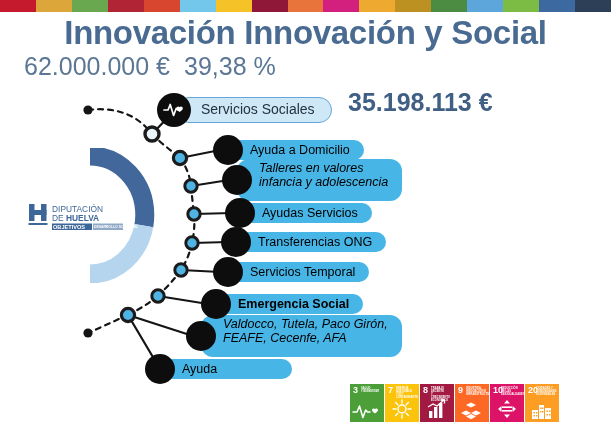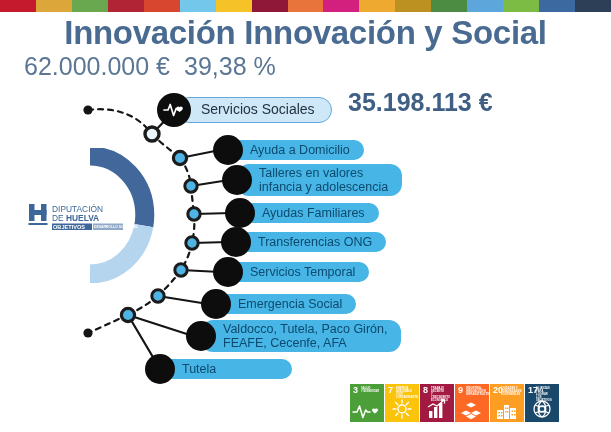--- a/index.html
+++ b/index.html
@@ -92,36 +92,36 @@
   }
   .node-dot.big { width: 34px; height: 34px; }
   .pill {
     position: relative;
     margin-left: -15px;
     z-index: 2;
     background: #47b5e6;
     border-radius: 14px;
     padding: 3px 14px 3px 22px;
     font-size: 12.5px;
-    color: #0c4a6e;
+    color: #000000;
     line-height: 1.12;
     white-space: pre-line;
     box-sizing: border-box;
     display: flex;
     align-items: center;
   }
   .pill.root {
     background: #cfe8f8;
     border: 1.3px solid #63a8d8;
     border-radius: 16px;
     font-size: 14px;
     padding: 4px 16px 4px 24px;
     color: #233240;
   }
-  .pill.two-line { border-radius: 12px; padding-top: 2px; padding-bottom: 2px; }
+  .pill.two-line { border-radius: 12px; padding-top: 2px; padding-bottom: 12px; font-style: italic; }
 
   
   #huelva-logo {
     position: absolute;
     left: 28px; top: 202px;
     width: 110px; height: 34px;
   }
 
   
   #sdg-icons {
@@ -264,47 +264,47 @@
 </div>
 
 <div class="branch" style="left:222px; top:180px;">
   <div class="node-dot" style="background: rgb(13, 13, 13);"></div>
   <div class="pill two-line" style="background: rgb(71, 181, 230);">Talleres en valores
 infancia y adolescencia</div>
 </div>
 
 <div class="branch" style="left:225px; top:213px;">
   <div class="node-dot" style="background: rgb(13, 13, 13);"></div>
-  <div class="pill" style="background: rgb(71, 181, 230);">Ayudas Familiares</div>
+  <div class="pill" style="background: rgb(71, 181, 230);">Ayudas Servicios</div>
 </div>
 
 <div class="branch" style="left:221px; top:242px;">
   <div class="node-dot" style="background: rgb(13, 13, 13);"></div>
   <div class="pill" style="background: rgb(71, 181, 230);">Transferencias ONG</div>
 </div>
 
 <div class="branch" style="left:213px; top:272px;">
   <div class="node-dot" style="background: rgb(13, 13, 13);"></div>
   <div class="pill" style="background: rgb(71, 181, 230);">Servicios Temporal</div>
 </div>
 
 <div class="branch" style="left:201px; top:304px;">
   <div class="node-dot" style="background: rgb(13, 13, 13);"></div>
-  <div class="pill" style="background: rgb(71, 181, 230);">Emergencia Social</div>
+  <div class="pill" style="background: rgb(71, 181, 230); font-weight: bold;">Emergencia Social</div>
 </div>
 
 <div class="branch" style="left:186px; top:336px;">
   <div class="node-dot" style="background: rgb(13, 13, 13);"></div>
   <div class="pill two-line" style="background: rgb(71, 181, 230);">Valdocco, Tutela, Paco Girón,
 FEAFE, Cecenfe, AFA</div>
 </div>
 
 <div class="branch" style="left:145px; top:369px;">
   <div class="node-dot" style="background: rgb(13, 13, 13);"></div>
-  <div class="pill" style="min-width: 132px; background: rgb(71, 181, 230);">Tutela</div>
+  <div class="pill" style="min-width: 132px; background: rgb(71, 181, 230);">Ayuda</div>
 </div>
 
 <div id="sdg-icons">
     <div class="sdg-tile" style="background: rgb(76, 159, 56);">
       <div class="sdg-num">3</div>
       <div class="sdg-cap" style="white-space: pre-line;">SALUD
 Y BIENESTAR</div>
       <svg class="sdg-glyph" viewBox="0 0 34 22">
         <path d="M3 14 h4 l2.5 -6 l3.4 11.5 l2.8 -7.5 l1.8 2 h2.5" fill="none" stroke="#fff" stroke-width="1.5" stroke-linecap="round" stroke-linejoin="round"></path>
         <path d="M25 11 c1 -1.2 3 -0.5 3 1 c0 1.5 -1.9 2.7 -3 3.5 c-1.1 -0.8 -3 -2 -3 -3.5 c0 -1.5 2 -2.2 3 -1 z" fill="#fff"></path>
@@ -344,20 +344,33 @@
     <div class="sdg-tile" style="background: rgb(253, 105, 37);">
       <div class="sdg-num">9</div>
       <div class="sdg-cap" style="white-space: pre-line;">INDUSTRIA,
 INNOVACIÓN E
 INFRAESTRUCTURA</div>
       <svg class="sdg-glyph" viewBox="0 0 34 22">
         <path d="M11 7 l5 -2.6 l5 2.6 l-5 2.6 z" fill="#fff"></path>
         <path d="M6 15 l5 -2.6 l5 2.6 l-5 2.6 z" fill="#fff"></path>
         <path d="M16 15 l5 -2.6 l5 2.6 l-5 2.6 z" fill="#fff"></path>
         <path d="M11 18.6 l5 -2.6 l5 2.6 l-5 2.6 z" fill="#fff"></path>
+      </svg>
+    </div>
+    <div class="sdg-tile" style="background: rgb(221, 19, 103);">
+      <div class="sdg-num">10</div>
+      <div class="sdg-cap" style="white-space: pre-line;">REDUCCIÓN DE LAS
+DESIGUALDADES</div>
+      <svg class="sdg-glyph" viewBox="0 0 34 22">
+        <polygon points="17,2 20,5.5 14,5.5" fill="#fff"></polygon>
+        <polygon points="17,20 20,16.5 14,16.5" fill="#fff"></polygon>
+        <polygon points="8,11 11.5,8 11.5,14" fill="#fff"></polygon>
+        <polygon points="26,11 22.5,8 22.5,14" fill="#fff"></polygon>
+        <rect x="12" y="8.4" width="10" height="1.6" fill="#fff"></rect>
+        <rect x="12" y="12" width="10" height="1.6" fill="#fff"></rect>
       </svg>
     </div>
     <div class="sdg-tile" style="background: rgb(253, 157, 36);">
       <div class="sdg-num">20</div>
       <div class="sdg-cap" style="white-space: pre-line;">CIUDADES Y
 COMUNIDADES
 SOSTENIBLES</div>
       <svg class="sdg-glyph" viewBox="0 0 34 22">
         <rect x="7" y="12" width="6" height="9" fill="#fff"></rect>
         <rect x="14" y="7" width="5" height="14" fill="#fff"></rect>
@@ -371,29 +384,13 @@
           <rect x="17" y="9.5" width="1.4" height="1.5"></rect>
           <rect x="15.2" y="13" width="1.4" height="1.5"></rect>
           <rect x="17" y="13" width="1.4" height="1.5"></rect>
           <rect x="21.5" y="12.5" width="1.5" height="1.5"></rect>
           <rect x="24" y="12.5" width="1.5" height="1.5"></rect>
           <rect x="21.5" y="16" width="1.5" height="1.5"></rect>
           <rect x="24" y="16" width="1.5" height="1.5"></rect>
         </g>
       </svg>
     </div>
-    <div class="sdg-tile" style="background: rgb(25, 72, 106);">
-      <div class="sdg-num">17</div>
-      <div class="sdg-cap" style="white-space: pre-line;">ALIANZAS PARA
-LOGRAR
-LOS OBJETIVOS</div>
-      <svg class="sdg-glyph" viewBox="0 0 34 22">
-        <circle cx="17" cy="11" r="8" fill="none" stroke="#fff" stroke-width="1.3"></circle>
-        <circle cx="17" cy="11" r="3" fill="none" stroke="#fff" stroke-width="1.3"></circle>
-        <g stroke="#fff" stroke-width="1.3" fill="none">
-          <path d="M17 3 C12 6 12 16 17 19"></path>
-          <path d="M17 3 C22 6 22 16 17 19"></path>
-          <path d="M9.7 7 C14 9 20 9 24.3 7"></path>
-          <path d="M9.7 15 C14 13 20 13 24.3 15"></path>
-        </g>
-      </svg>
-    </div>
   </div>
 
 </body></html>

